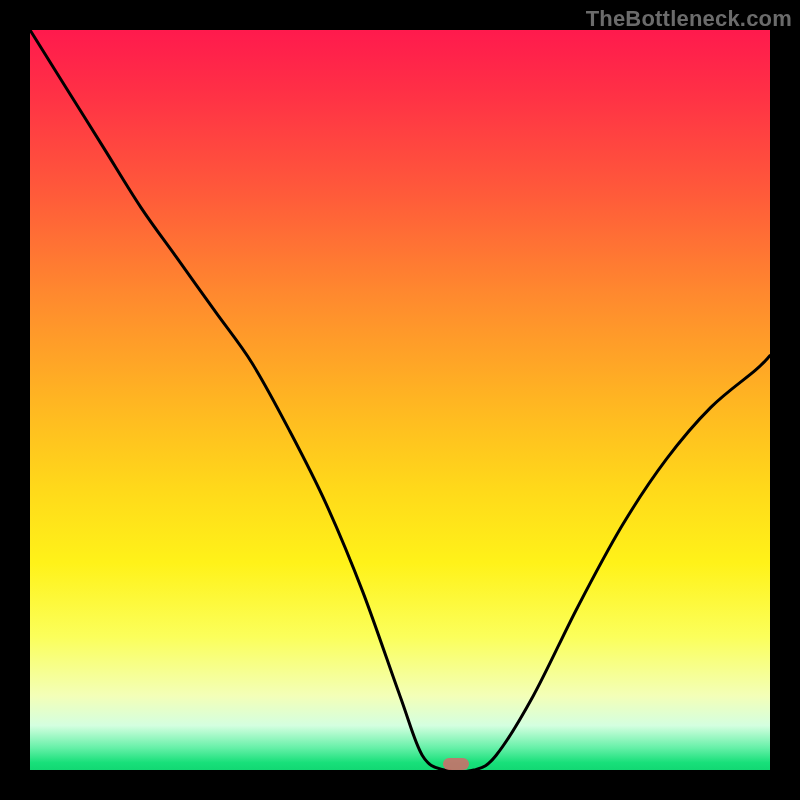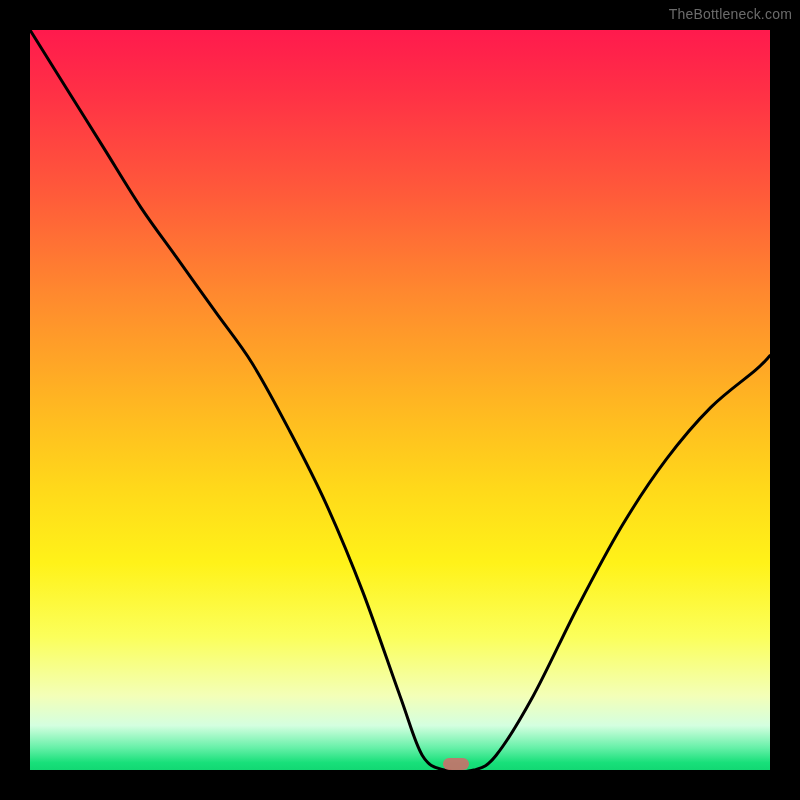--- a/index.html
+++ b/index.html
@@ -55,22 +55,22 @@
     position: absolute;
     border-radius: 8px;
     background: #d46a6a;
     opacity: 0.85;
   }
   .watermark {
     position: absolute;
     top: 6px;
     right: 8px;
     color: #6b6b6b;
-    font-size: 14px;
-    font-weight: 400;
+    font-size: 22px;
+    font-weight: 700;
     letter-spacing: 0.2px;
     user-select: none;
   }
 </style>
 </head>
 <body>
 
 <div class="frame">
 
   <div class="plot">

